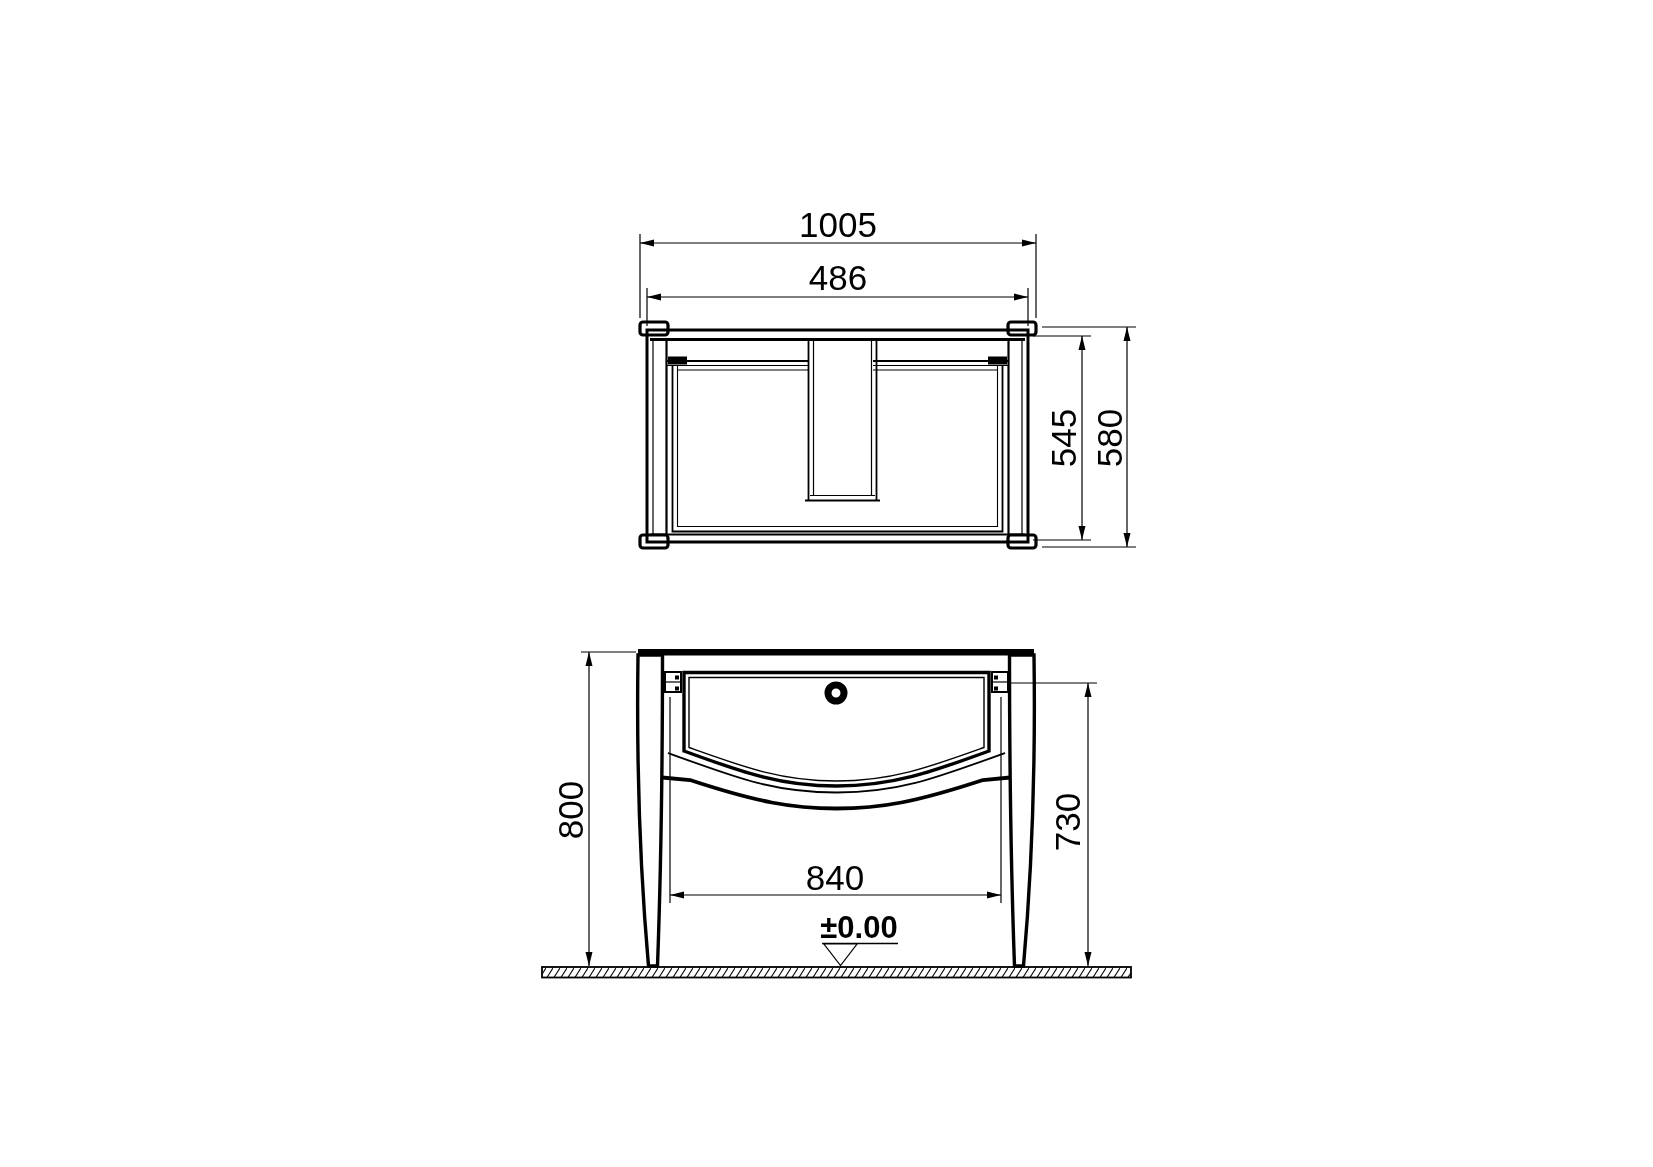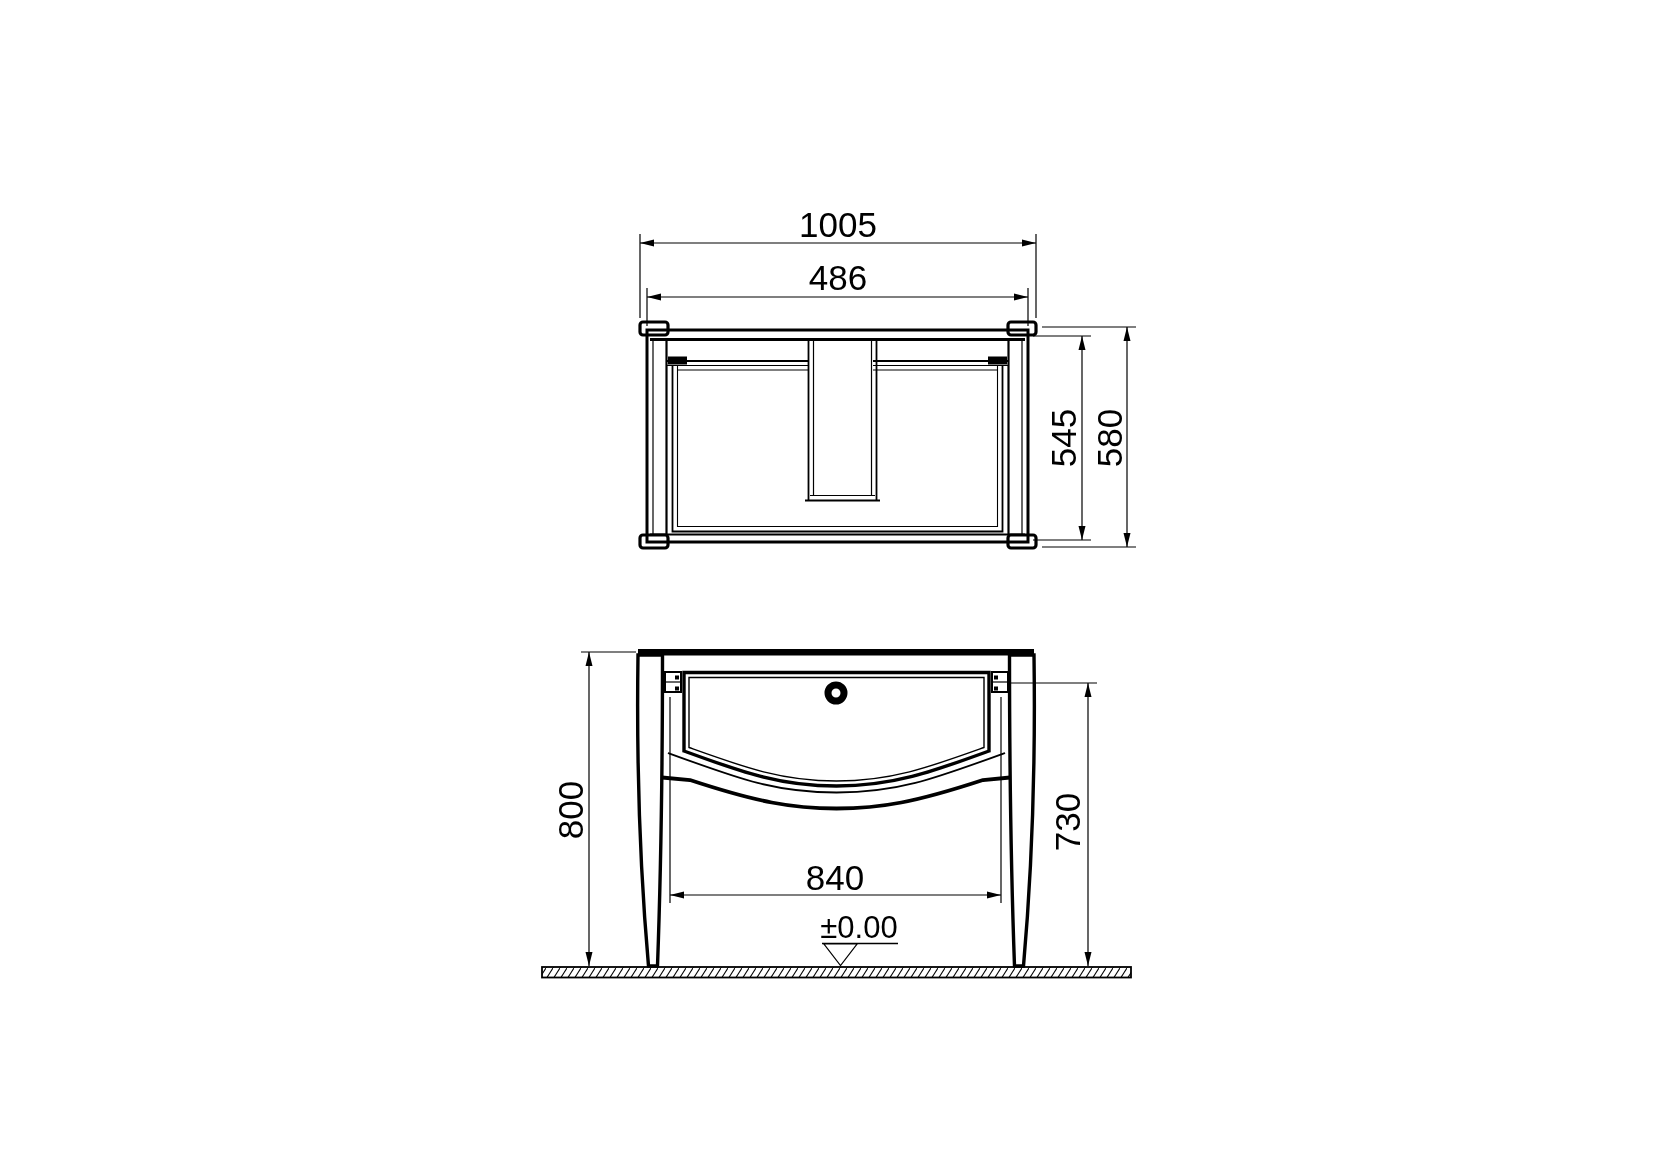--- a/index.html
+++ b/index.html
@@ -17,21 +17,21 @@
   svg { position: absolute; left: 0; top: 0; }
   .dim-label {
     position: absolute;
     font-size: 35px;
     color: var(--line);
     white-space: nowrap;
     transform: translate(-50%, -50%);
     line-height: 1;
   }
   .dim-label.rot { transform: translate(-50%, -50%) rotate(-90deg); }
-  .datum-label { font-size: 31px; font-weight: normal; }
+  .datum-label { font-size: 31px; font-weight: bold; }
 </style>
 </head>
 <body>
 
 <div class="canvas">
 
 <svg width="1653" height="1167" viewBox="0 0 1653 1167">
   <defs>
     <pattern id="hatch" patternUnits="userSpaceOnUse" width="7" height="11">
       <line x1="0" y1="11" x2="7" y2="0" stroke="#000" stroke-width="1.1"></line>

